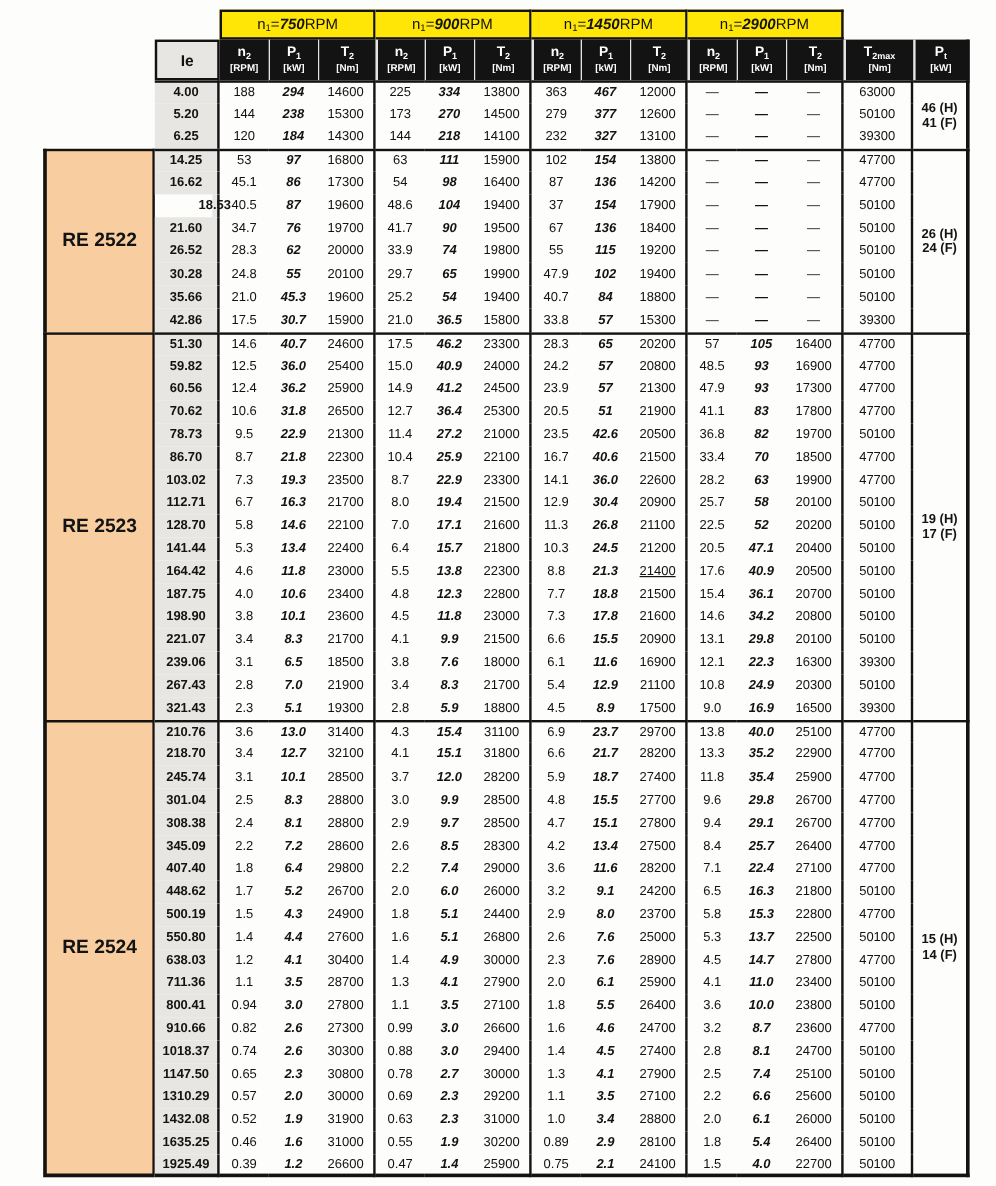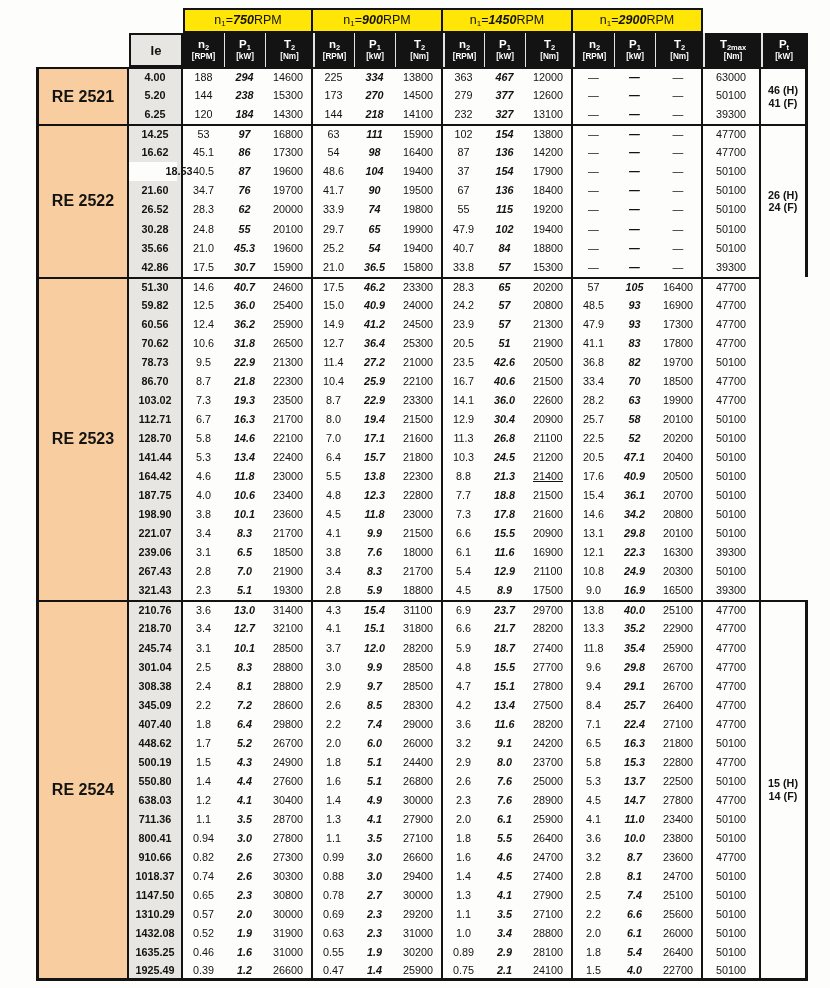--- a/index.html
+++ b/index.html
@@ -122,21 +122,20 @@
         <span class="unit">[Nm]</span>
       </div>
       <div class="c hcell wgap2" style="grid-area: 2 / 15;">
         <span class="sym"><span>T</span><span class="sub">2max</span></span>
         <span class="unit">[Nm]</span>
       </div>
       <div class="c hcell wgap2 hr" style="grid-area: 2 / 16;">
         <span class="sym"><span>P</span><span class="sub">t</span></span>
         <span class="unit">[kW]</span>
       </div>
-      <div class="c model gsep" style="grid-area: 3 / 1 / 6;">RE 2521</div>
       <div class="c ptc gsep" style="grid-area: 3 / 16 / 6;">
         <span>46 (H)</span>
         <span>41 (F)</span>
       </div>
       <div class="c vie gsep" style="grid-area: 3 / 2;">4.00</div>
       <div class="c n2 gsep" style="grid-area: 3 / 3;">188</div>
       <div class="c p1 gsep" style="grid-area: 3 / 4;">294</div>
       <div class="c t2 brg gsep" style="grid-area: 3 / 5;">14600</div>
       <div class="c n2 gsep" style="grid-area: 3 / 6;">225</div>
       <div class="c p1 gsep" style="grid-area: 3 / 7;">334</div>
@@ -287,20 +286,24 @@
       <div class="c p1" style="grid-area: 13 / 7;">36.5</div>
       <div class="c t2 brg" style="grid-area: 13 / 8;">15800</div>
       <div class="c n2" style="grid-area: 13 / 9;">33.8</div>
       <div class="c p1" style="grid-area: 13 / 10;">57</div>
       <div class="c t2 brg" style="grid-area: 13 / 11;">15300</div>
       <div class="c n2" style="grid-area: 13 / 12;">—</div>
       <div class="c p1" style="grid-area: 13 / 13;">—</div>
       <div class="c t2 brg" style="grid-area: 13 / 14;">—</div>
       <div class="c t2 brg" style="grid-area: 13 / 15;">39300</div>
       <div class="c model gsep" style="grid-area: 14 / 1 / 31;">RE 2523</div>
+      <div class="c ptc gsep" style="grid-area: 14 / 16 / 31;">
+        <span>19 (H)</span>
+        <span>17 (F)</span>
+      </div>
       <div class="c vie gsep" style="grid-area: 14 / 2;">51.30</div>
       <div class="c n2 gsep" style="grid-area: 14 / 3;">14.6</div>
       <div class="c p1 gsep" style="grid-area: 14 / 4;">40.7</div>
       <div class="c t2 brg gsep" style="grid-area: 14 / 5;">24600</div>
       <div class="c n2 gsep" style="grid-area: 14 / 6;">17.5</div>
       <div class="c p1 gsep" style="grid-area: 14 / 7;">46.2</div>
       <div class="c t2 brg gsep" style="grid-area: 14 / 8;">23300</div>
       <div class="c n2 gsep" style="grid-area: 14 / 9;">28.3</div>
       <div class="c p1 gsep" style="grid-area: 14 / 10;">65</div>
       <div class="c t2 brg gsep" style="grid-area: 14 / 11;">20200</div>

